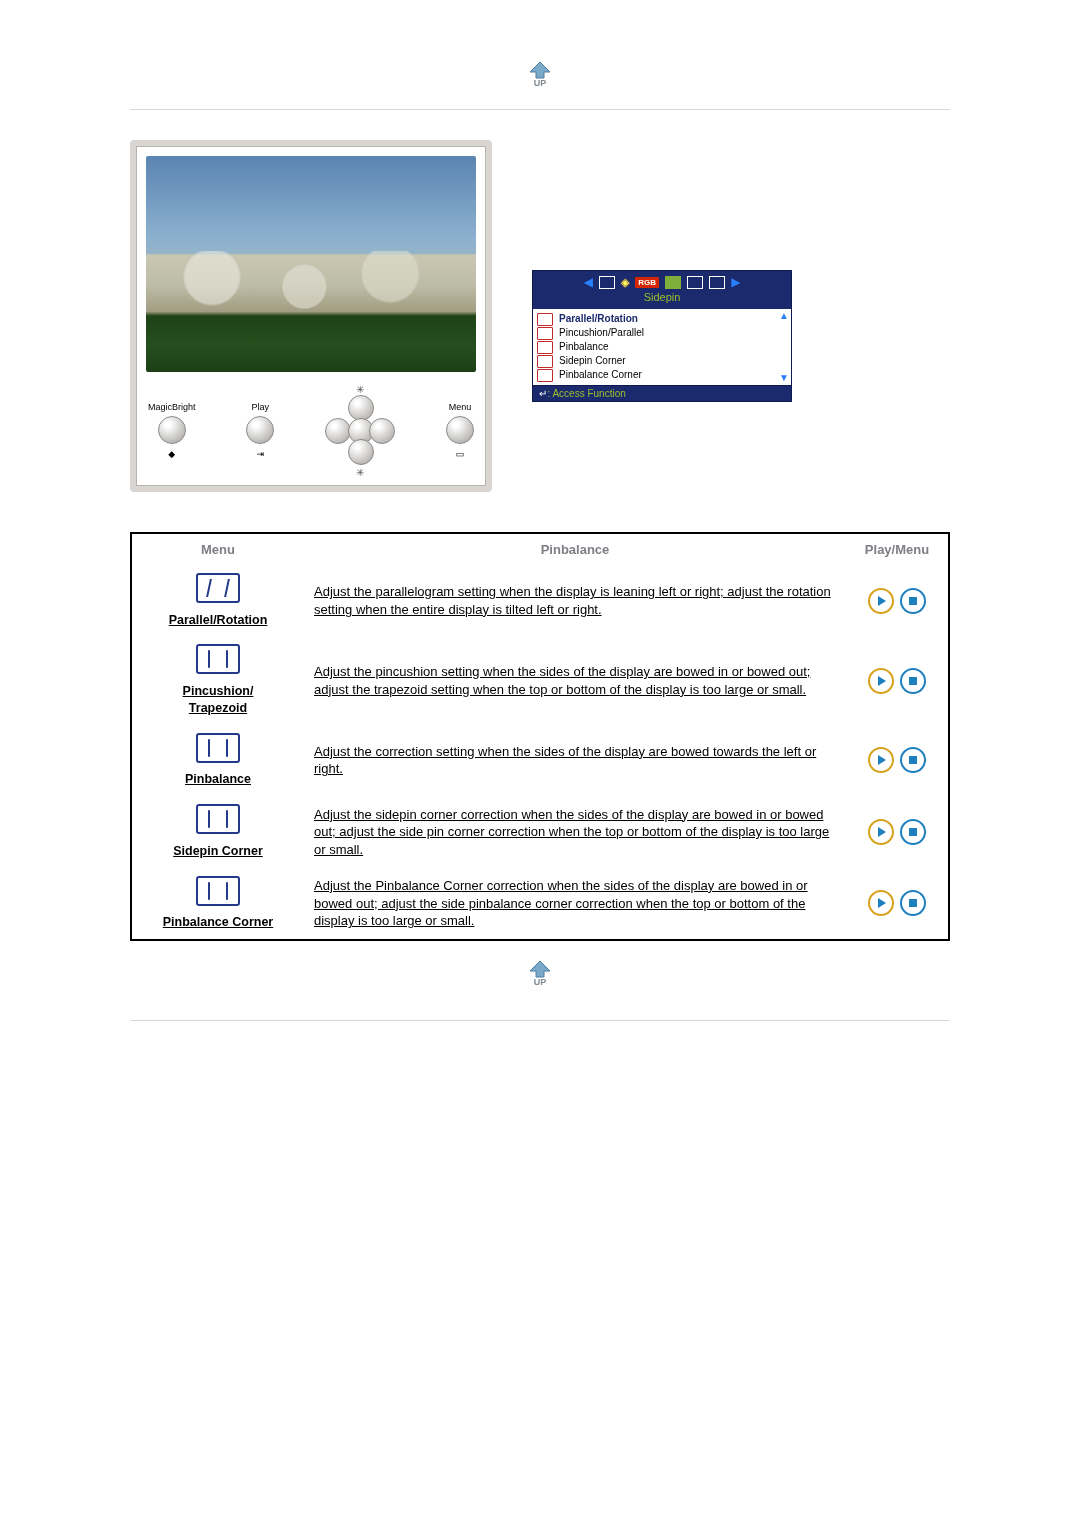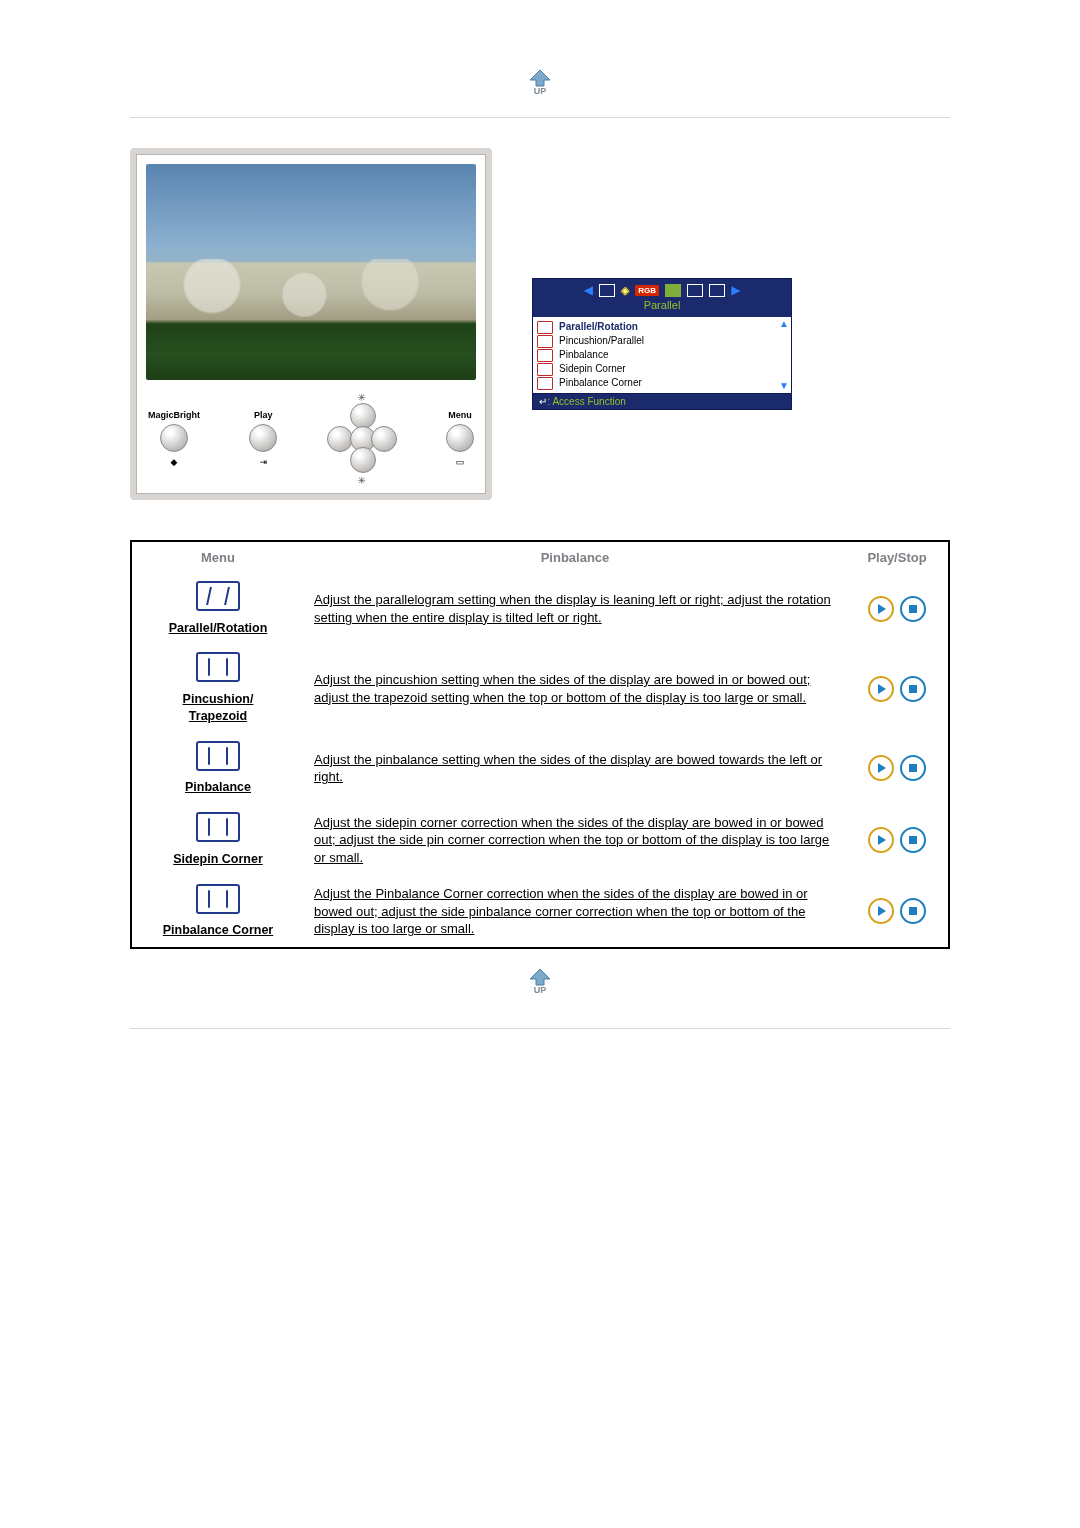--- a/index.html
+++ b/index.html
@@ -4,21 +4,21 @@
 <style>
   body{
     margin:0;
     font-family:Arial,Helvetica,sans-serif;
     font-size:13px;
     color:#000;
     background:#fff;
   }
   .page{
     width:820px;
-    margin:12px auto;
+    margin:4px auto;
     padding:46px 40px 60px 40px;
   }
   .up-wrap{
     text-align:center;
     margin:10px 0 18px 0;
   }
   .up-icon{ display:inline-block; }
   .up-icon svg{ display:block; }
   .hr{
     height:1px;
@@ -56,21 +56,21 @@
       radial-gradient(circle at 74% 35%, #e3e1d3 0 11%, transparent 12%);
     opacity:.55;
   }
   .ctrl-row{
     display:flex;
     justify-content:space-between;
     align-items:center;
     padding:10px 2px 2px 2px;
   }
   .ctrl-col{ text-align:center; font-size:9px; color:#000; }
-  .ctrl-lbl{ display:block; margin-bottom:4px; font-weight:bold; }
+  .ctrl-lbl{ display:block; margin-bottom:4px; font-weight:normal; }
   .knob{
     width:26px;height:26px;border-radius:50%;
     background:radial-gradient(circle at 35% 30%, #fff 0 10%, #c8c7c5 60%, #9e9c9a 100%);
     border:1px solid #8b8986;
     display:inline-block;
   }
   .dpad{ position:relative; width:70px; height:70px; margin:0 auto; }
   .dpad .btn{
     position:absolute; width:24px;height:24px;border-radius:50%;
     background:radial-gradient(circle at 35% 30%, #fff 0 8%, #d0cecc 55%, #a09d9a 100%);
@@ -246,21 +246,21 @@
         <div class="osd-icons">
           <span class="tri">◀</span>
           <span class="sq"></span>
           <span style="color:#ff6; text-shadow:0 0 2px #f80;">◈</span>
           <span class="rgb">RGB</span>
           <span class="sq" style="background:#7fae3a;border-color:#7fae3a;"></span>
           <span class="sq"></span>
           <span class="sq"></span>
           <span class="tri">▶</span>
         </div>
-        <div class="osd-title">Parallel</div>
+        <div class="osd-title">Sidepin</div>
       </div>
       <div class="osd-body">
         <span class="osd-arrow up">▲</span>
         <div class="osd-line sel">
           <span class="osd-ic"></span>
           <span>Parallel/Rotation</span>
         </div>
         <div class="osd-line">
           <span class="osd-ic"></span>
           <span>Pincushion/Parallel</span>
@@ -283,21 +283,21 @@
         <span class="enter">↵</span><span>: Access Function</span>
       </div>
     </div>
   </div>
 
   <table class="opts">
     <tbody>
         <tr>
       <th class="mnu">Menu</th>
       <th class="desc">Pinbalance</th>
-      <th class="ps">Play/Stop</th>
+      <th class="ps">Play/Menu</th>
     </tr>
 
     <tr>
       <td class="mcell">
         <span class="mglyph"></span>
         <span class="mname">Parallel/Rotation</span>
       </td>
       <td>Adjust the parallelogram setting when the display is leaning left or right; adjust the rotation setting when the entire display is tilted left or right.</td>
       <td class="mcell">
         <span class="play-stop">
@@ -328,21 +328,21 @@
               </span>
         </span>
       </td>
     </tr>
 
     <tr>
       <td class="mcell">
         <span class="mglyph b"></span>
         <span class="mname">Pinbalance</span>
       </td>
-      <td>Adjust the pinbalance setting when the sides of the display are bowed towards the left or right.</td>
+      <td>Adjust the correction setting when the sides of the display are bowed towards the left or right.</td>
       <td class="mcell">
         <span class="play-stop">
           <span class="circ play">
                 <span class="t"></span>
               </span>
           <span class="circ stop">
                 <span class="s"></span>
               </span>
         </span>
       </td>

